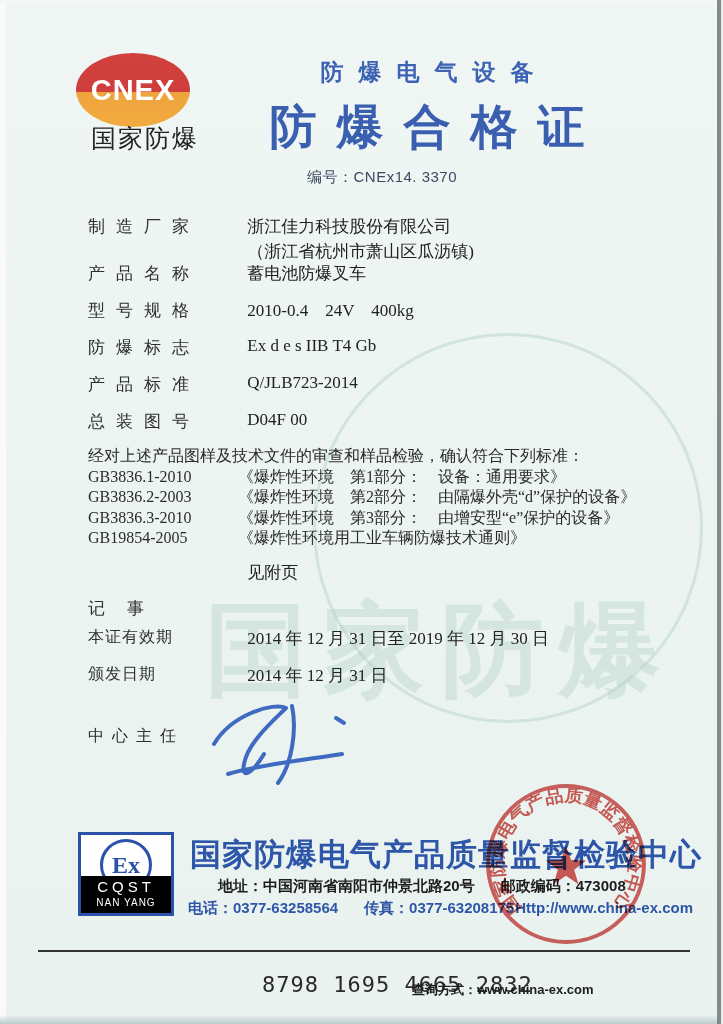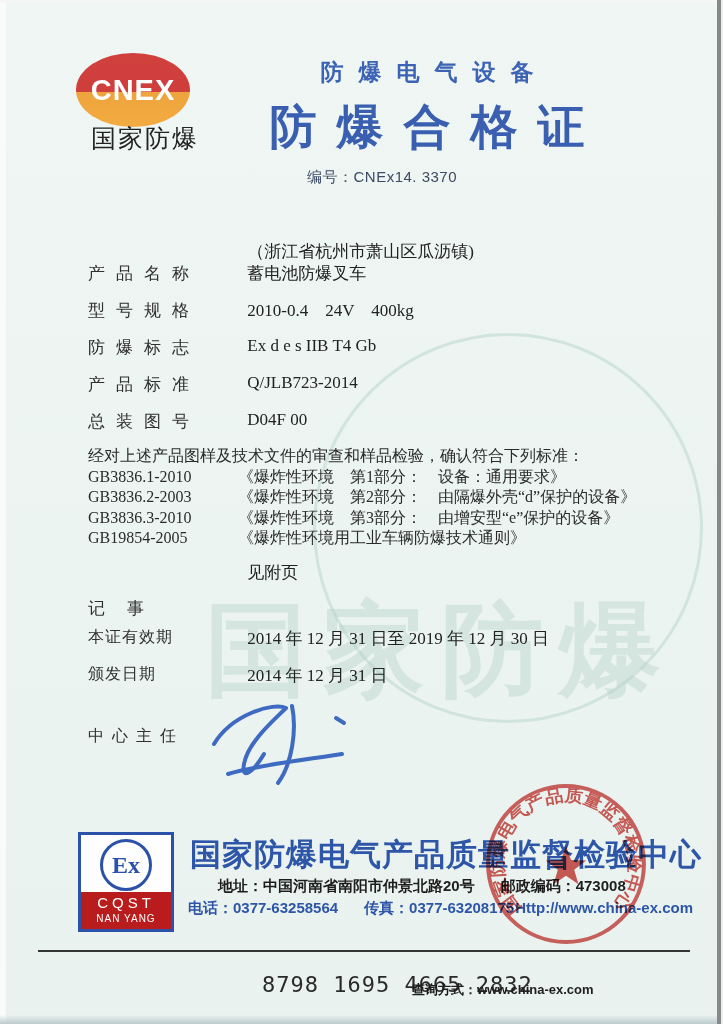--- a/index.html
+++ b/index.html
@@ -40,26 +40,26 @@
   .lbl.solid{letter-spacing:1px;font-size:16px;}
   .lbl.wide{letter-spacing:22px;margin-top:36px;}
   .lbl.med{letter-spacing:8px;font-size:16px;}
   .val{display:inline-block;margin-left:23px;color:#222222;}
   
   .standards{left:88px;top:446px;width:600px;z-index:1;font-size:16px;line-height:20.5px;}
   .std-code{display:inline-block;min-width:150px;}
   
   .sig{left:190px;top:690px;z-index:2;}
   
-  .ex-logo{left:78px;top:832px;width:96px;height:100px;border:3px solid #2b52a8;
+  .ex-logo{left:78px;top:832px;width:96px;height:84px;border:3px solid #2b52a8;
         background:#fdfefd;box-sizing:border-box;z-index:1;}
   .ex-circle{width:46px;height:46px;border:3px solid #2b52a8;border-radius:50%;
         margin:4px auto 0;display:flex;align-items:center;justify-content:center;background:#fff;}
   .ex-mark{color:#2b52a8;font-size:24px;font-weight:bold;}
-  .ex-bottom{position:absolute;left:0;bottom:0;width:100%;height:37px;background:#b91c1c;
+  .ex-bottom{position:absolute;left:0;bottom:0;width:100%;height:37px;background:#000000;
         color:#ffffff;text-align:center;font-family:"Liberation Sans",sans-serif;}
   .ex-cqst{font-size:15px;letter-spacing:4px;line-height:21px;}
   .ex-ny{font-size:10px;letter-spacing:1px;line-height:11px;}
   .org-name{left:190px;top:834px;font-size:31px;font-weight:bold;color:#2d55a8;
         letter-spacing:1px;z-index:1;white-space:nowrap;}
   .org-addr{left:218px;top:877px;font-size:15px;font-weight:bold;color:#1d1d1d;z-index:1;
         font-family:"Liberation Sans",sans-serif;white-space:nowrap;}
   .org-tel{left:188px;top:899px;font-size:15px;font-weight:bold;color:#2d55a8;z-index:1;
         font-family:"Liberation Sans",sans-serif;white-space:nowrap;}
   .gap1{margin-left:26px;}
@@ -93,20 +93,24 @@
     <span class="cnex-word">CNEX</span>
   </div>
   <div class="abs cnex-caption">国家防爆</div>
 
   <div class="abs hdr hdr-title">防爆合格证</div>
   <div class="abs hdr hdr-sub">防爆电气设备</div>
   <div class="abs hdr-no">
     <span>编号：</span><span>CNEx14. 3370</span>
   </div>
 
+  <div class="abs row" style="top:215px">
+    <span class="lbl">制造厂家</span>
+    <span class="val">浙江佳力科技股份有限公司</span>
+  </div>
   <div class="abs row" style="top:240px">
     <span class="lbl"></span>
     <span class="val">（浙江省杭州市萧山区瓜沥镇)</span>
   </div>
   <div class="abs row" style="top:262px">
     <span class="lbl">产品名称</span>
     <span class="val">蓄电池防爆叉车</span>
   </div>
   <div class="abs row" style="top:299px">
     <span class="lbl">型号规格</span>

